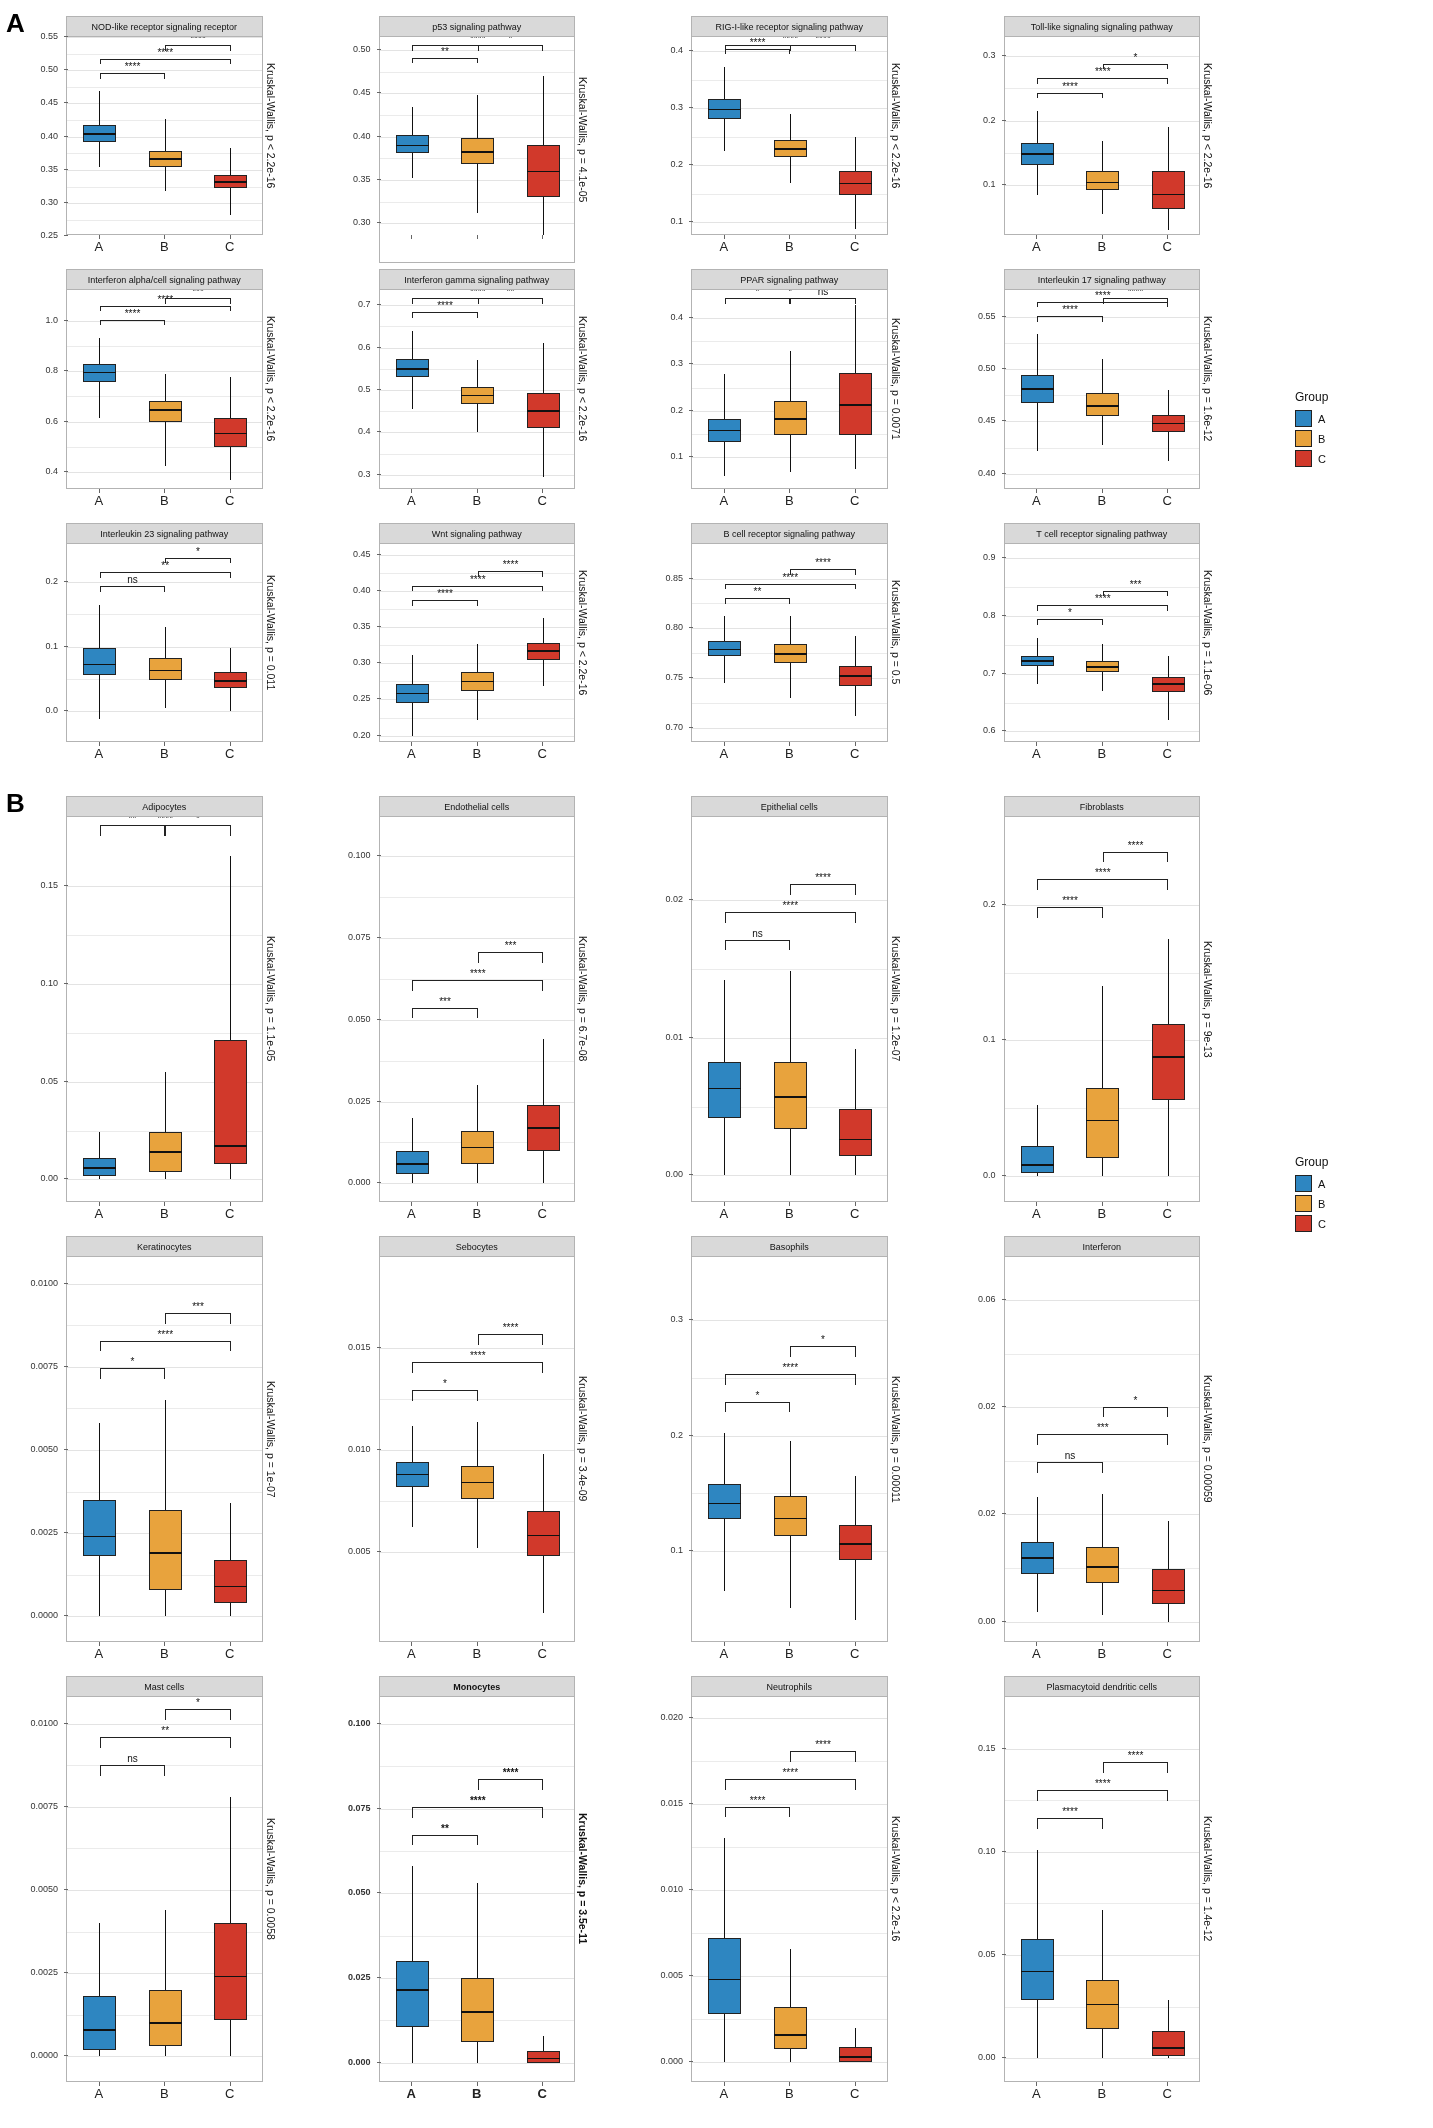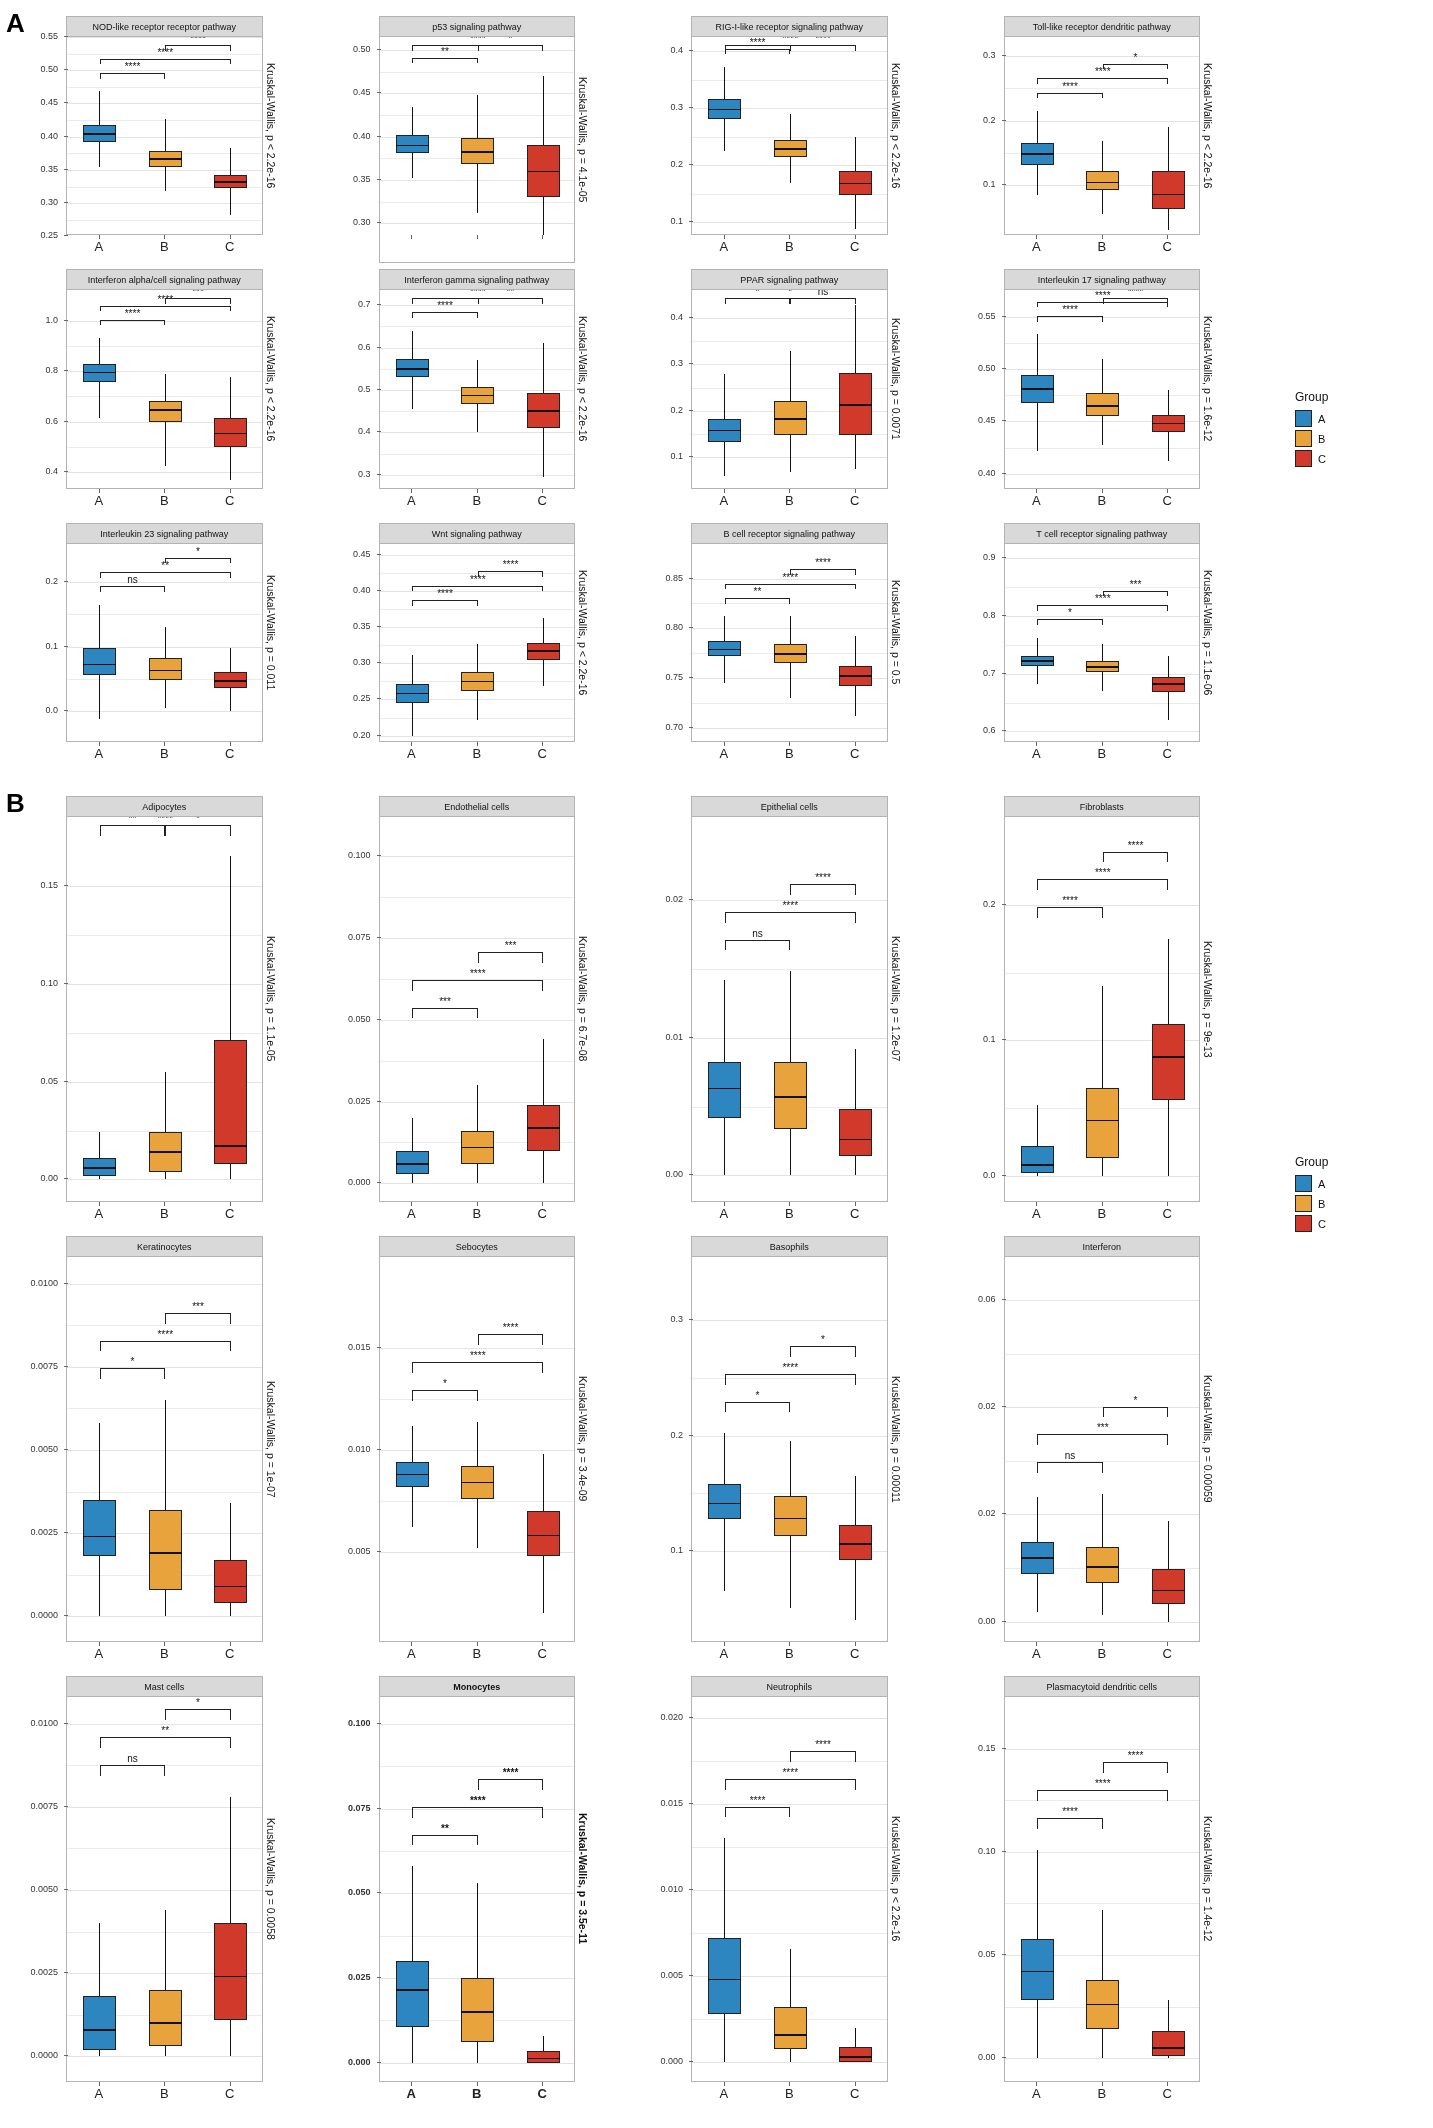--- a/index.html
+++ b/index.html
@@ -35,21 +35,21 @@
 </style>
 </head>
 <body>
 
 <div class="panel-letter" style="left:6px;top:8px;">A</div>
 <div class="panel-letter" style="left:6px;top:788px;">B</div>
 
 <div id="gridA" class="grid" style="left:28px;top:16px;width:1250px;height:760px;">
     <div class="cellwrap" style="width: 312.5px; height: 253.333px;">
       <div class="chart" style="width: 312.5px; height: 253.333px;">
-        <div class="strip">NOD-like receptor receptor pathway</div>
+        <div class="strip">NOD-like receptor signaling receptor</div>
         <div class="plotarea">
           <div class="gridline" style="top: 182.722px;"></div>
           <div class="gridline major" style="top: 166.111px;"></div>
           <div class="gridline" style="top: 149.5px;"></div>
           <div class="gridline major" style="top: 132.889px;"></div>
           <div class="gridline" style="top: 116.278px;"></div>
           <div class="gridline major" style="top: 99.6667px;"></div>
           <div class="gridline" style="top: 83.0556px;"></div>
           <div class="gridline major" style="top: 66.4444px;"></div>
           <div class="gridline" style="top: 49.8333px;"></div>
@@ -224,21 +224,21 @@
           <div class="xlab">B</div>
           <div class="xlab">C</div>
         </div>
         <div class="kw">
           <span>Kruskal-Wallis, p &lt; 2.2e-16</span>
         </div>
       </div>
     </div>
     <div class="cellwrap" style="width: 312.5px; height: 253.333px;">
       <div class="chart" style="width: 312.5px; height: 253.333px;">
-        <div class="strip">Toll-like receptor dendritic pathway</div>
+        <div class="strip">Toll-like signaling signaling pathway</div>
         <div class="plotarea">
           <div class="gridline major" style="top: 147.892px;"></div>
           <div class="gridline" style="top: 115.742px;"></div>
           <div class="gridline major" style="top: 83.5914px;"></div>
           <div class="gridline" style="top: 51.4409px;"></div>
           <div class="gridline major" style="top: 19.2903px;"></div>
           <div class="whisker" style="left: 32.25px; top: 73.9462px; height: 83.5914px;"></div>
           <div class="box" style="left: 16.375px; top: 106.097px; width: 32.75px; height: 21.8624px; background: rgb(46, 134, 193);"></div>
           <div class="median" style="left: 16.375px; width: 32.75px; top: 116.228px;"></div>
           <div class="whisker" style="left: 97.75px; top: 104.168px; height: 72.6602px;"></div>

